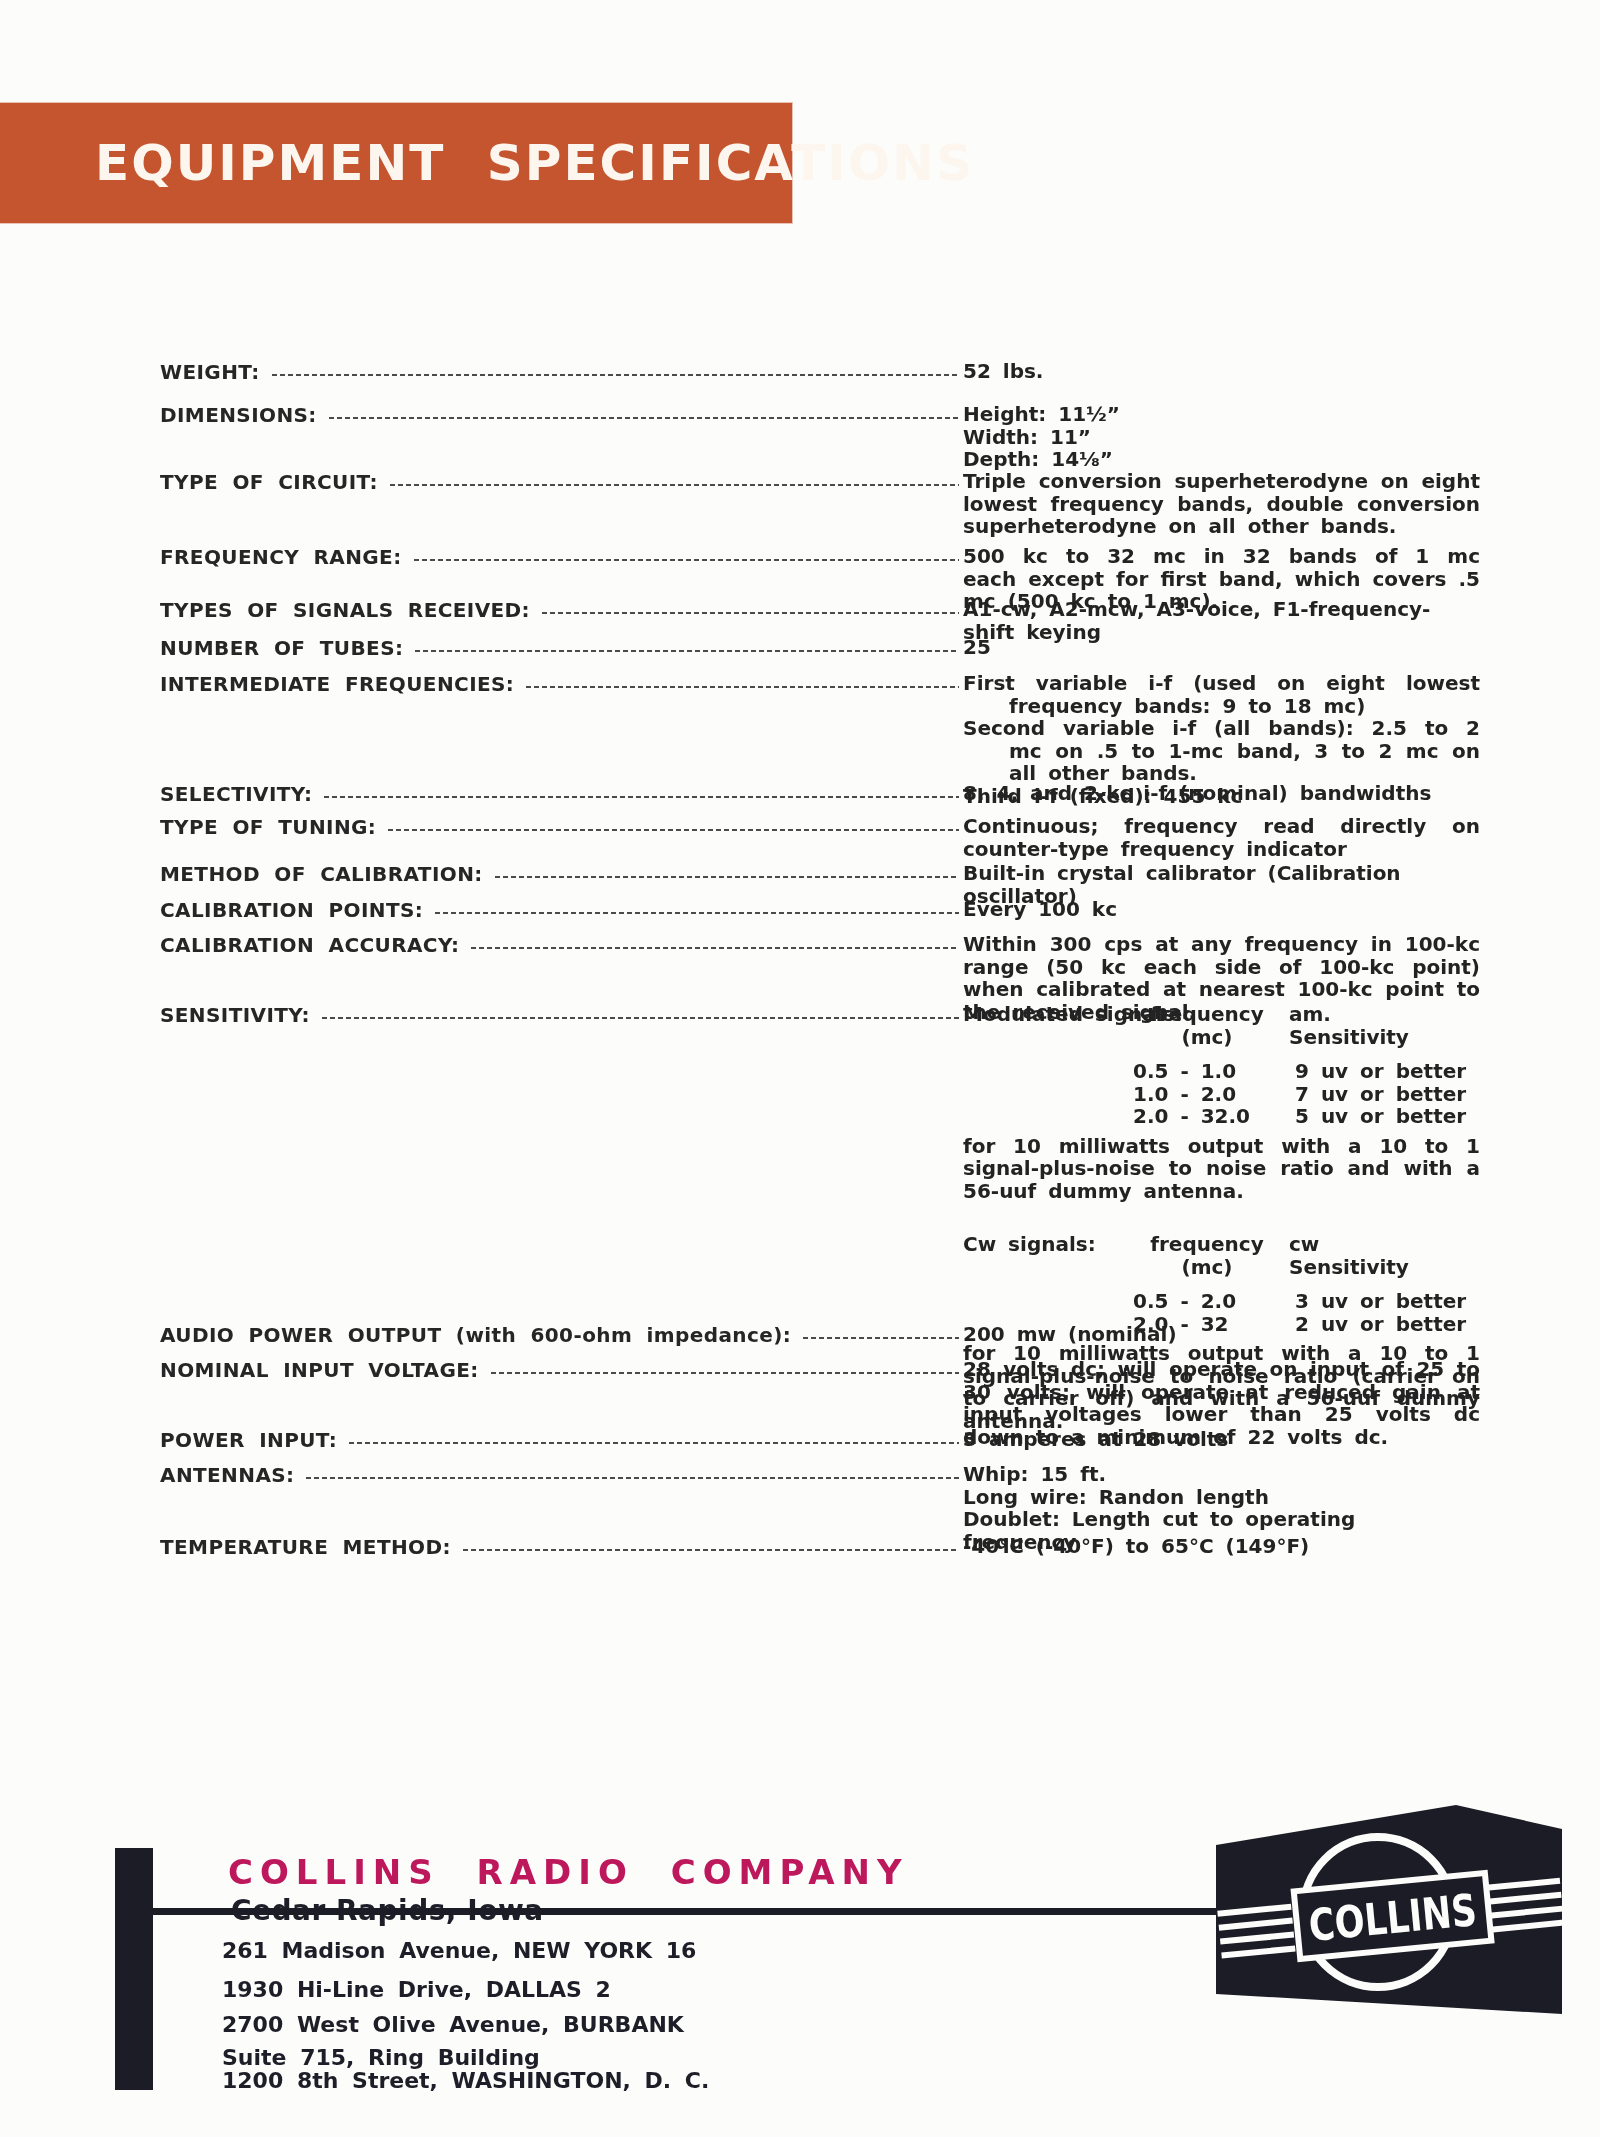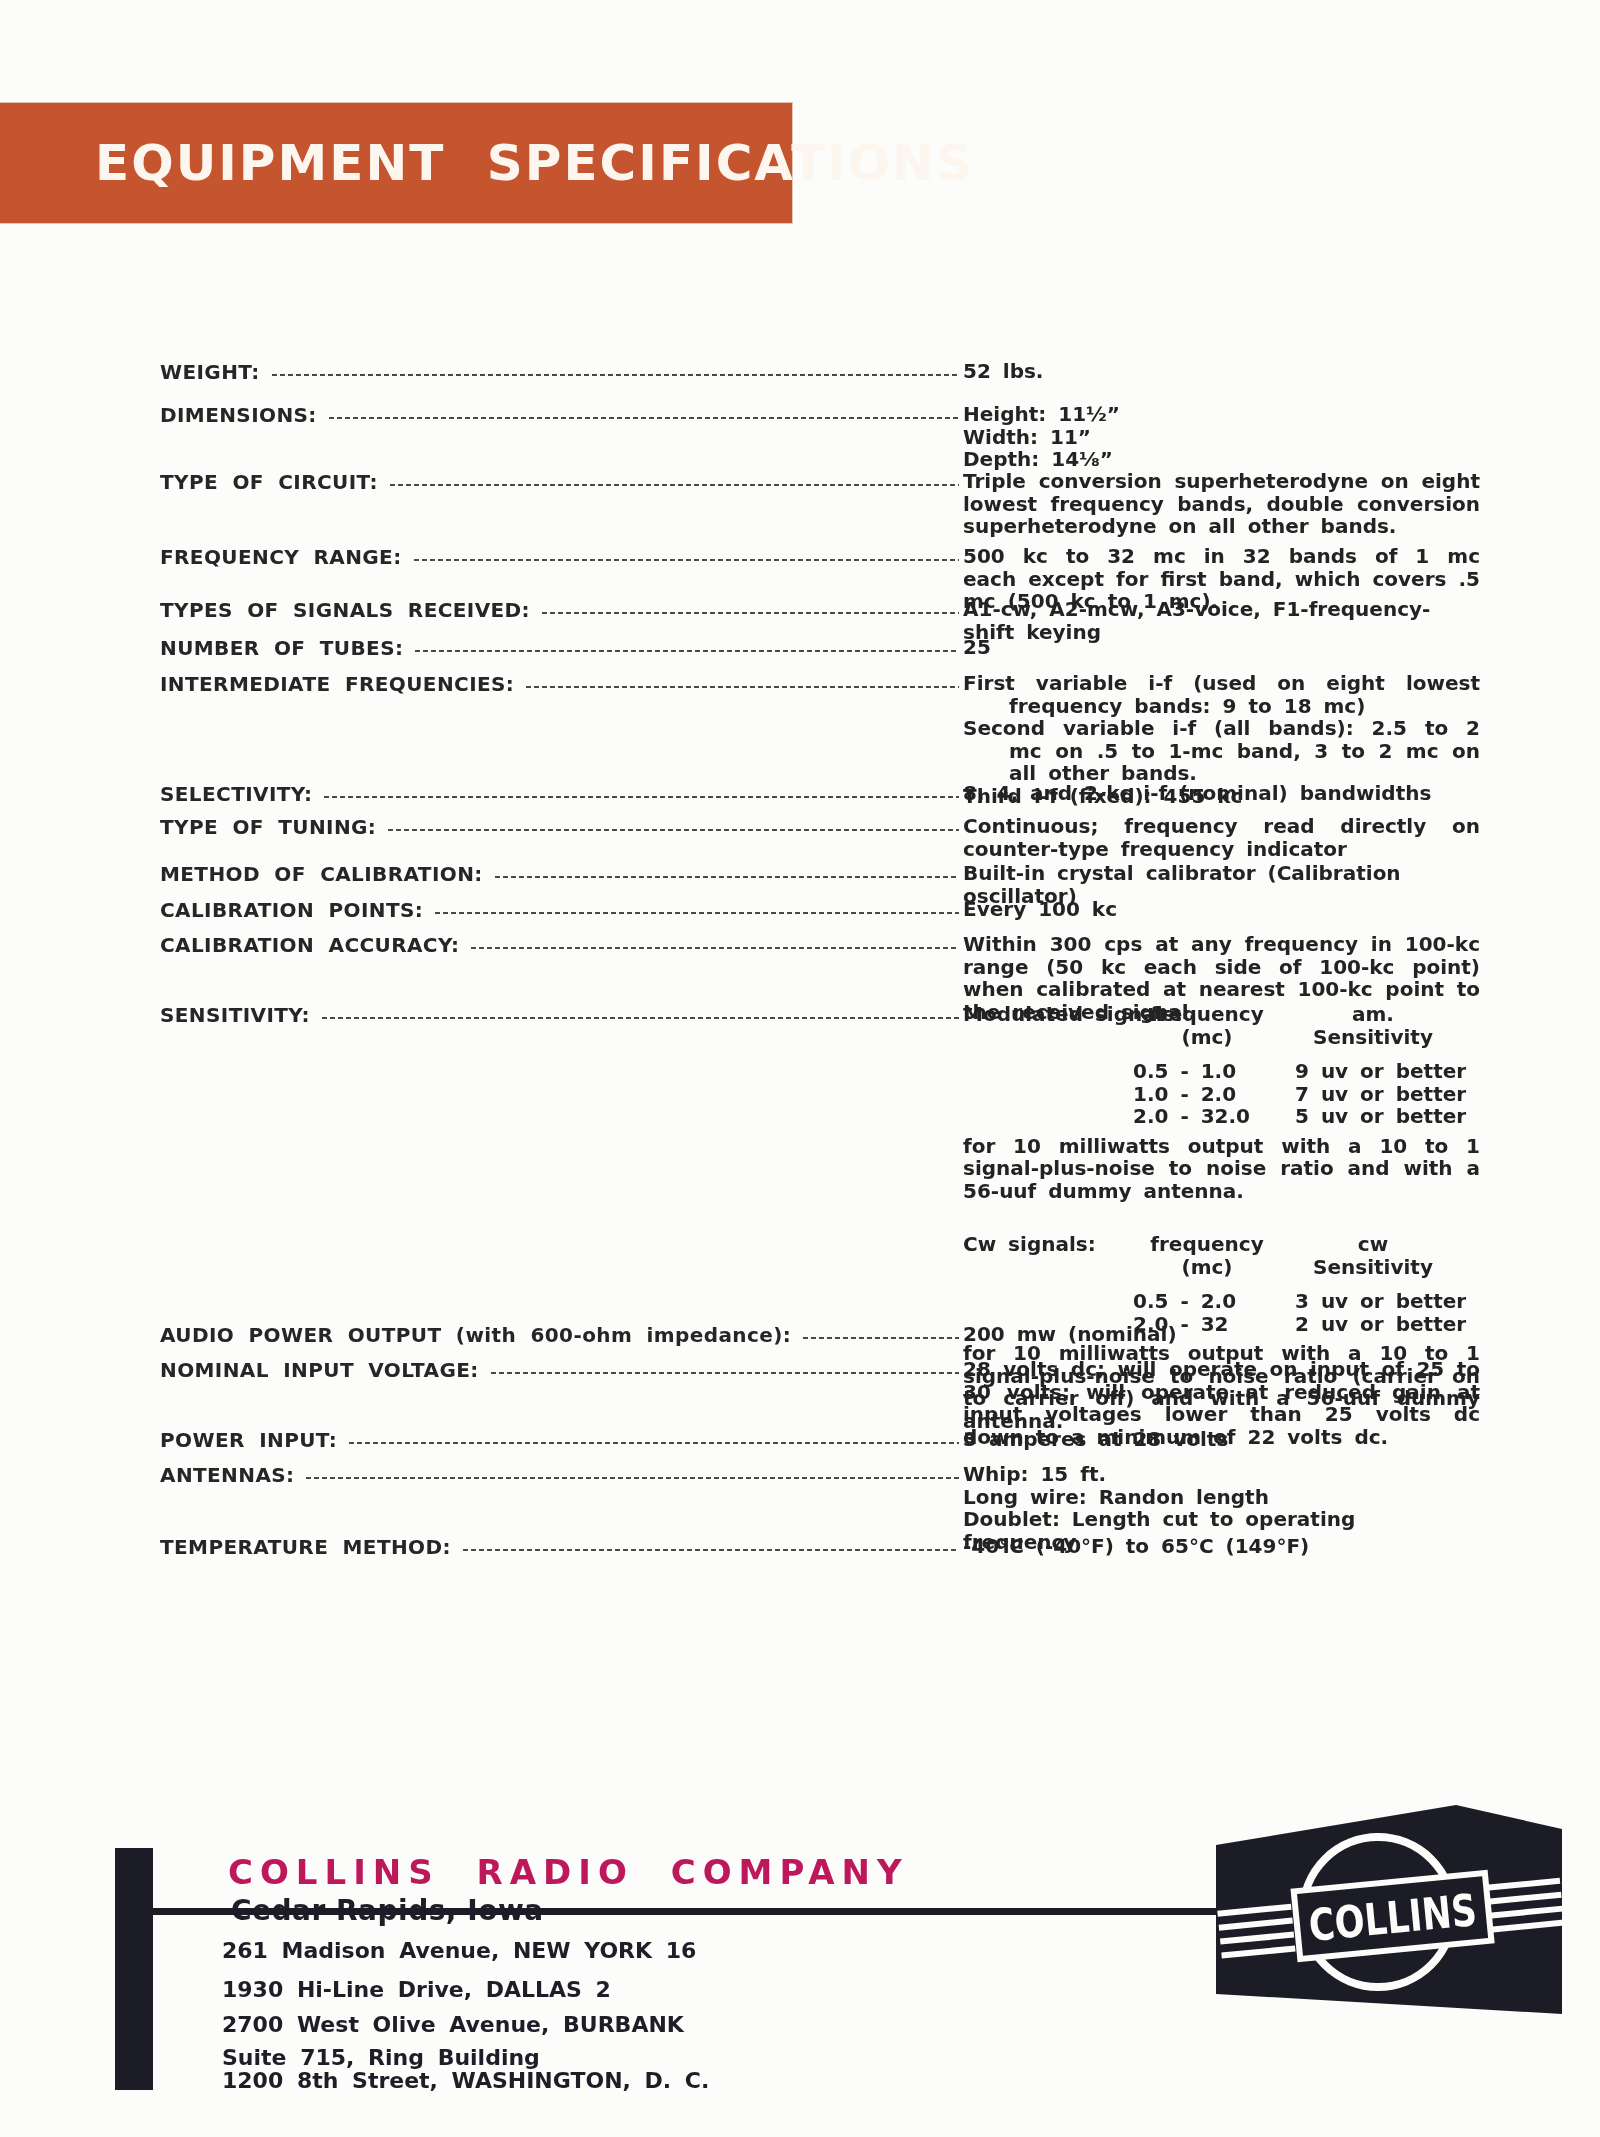--- a/index.html
+++ b/index.html
@@ -48,21 +48,21 @@
     font-size:20px;line-height:22.5px;
     word-spacing:5px;color:#232323;
   }
   .just{text-align:justify;}
   .hang{padding-left:46px;text-indent:-46px;text-align:justify;}
   
   .sens-block{display:block;}
   .shdr,.srow{display:flex;}
   .sh-label{flex:none;width:170px;white-space:nowrap;}
   .sh-c1{flex:none;width:148px;text-align:center;}
-  .sh-c2{flex:none;width:168px;text-align:center;margin-left:8px;}
+  .sh-c2{flex:none;width:168px;margin-left:8px;}
   .sr-sp{flex:none;width:170px;}
   .sr-c1{flex:none;width:148px;text-align:left;}
   .sr-c2{flex:none;width:180px;margin-left:8px;padding-left:6px;}
   .snote{margin-top:7px;}
   .cw-gap{margin-top:31px;}
   .mod-gap{margin-top:12px;}
   
   .footer-bar{position:absolute;left:115px;top:1848px;width:38px;height:242px;background:#1c1c26;}
   .company-name{
     position:absolute;left:228px;top:1852px;

